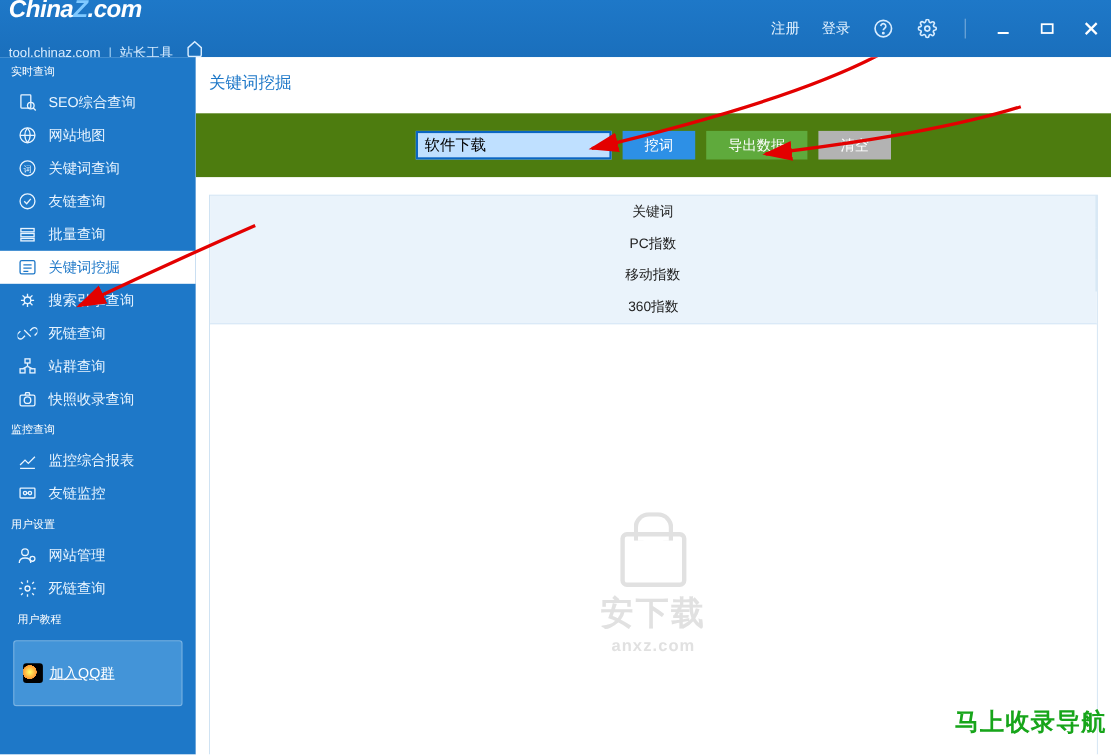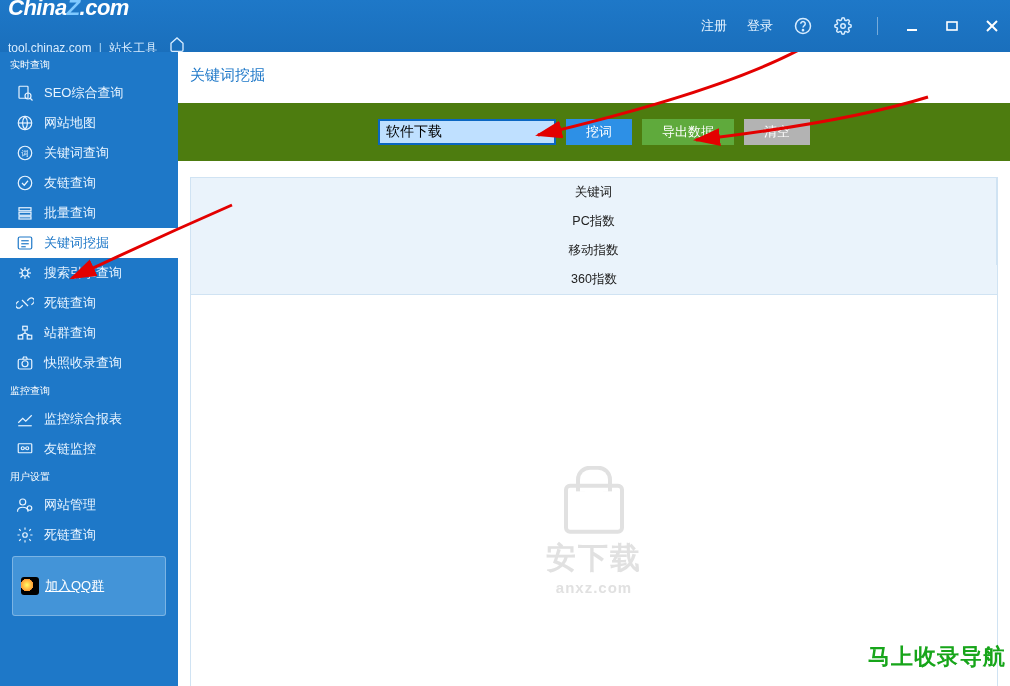--- a/index.html
+++ b/index.html
@@ -332,20 +332,21 @@
     </div>
     <div class="sb-item">
       <span class="sb-icon">
           <svg viewBox="0 0 24 24" width="18" height="18">
             <circle cx="12" cy="12" r="3"></circle>
             <path d="M12 2v3M12 19v3M4.2 4.2l2.1 2.1M17.7 17.7l2.1 2.1M2 12h3M19 12h3M4.2 19.8l2.1-2.1M17.7 6.3l2.1-2.1"></path>
           </svg>
         </span>
       <span>死链查询</span>
     </div>
+    <div class="sb-header" style="padding-left:16px">用户教程</div>
     <div class="sb-footer">
       <span class="qqicon"></span>
       <span>加入QQ群</span>
     </div>
   </div>
 
   <div class="content">
     <div class="page-title">关键词挖掘</div>
 
     <div class="toolbar">

